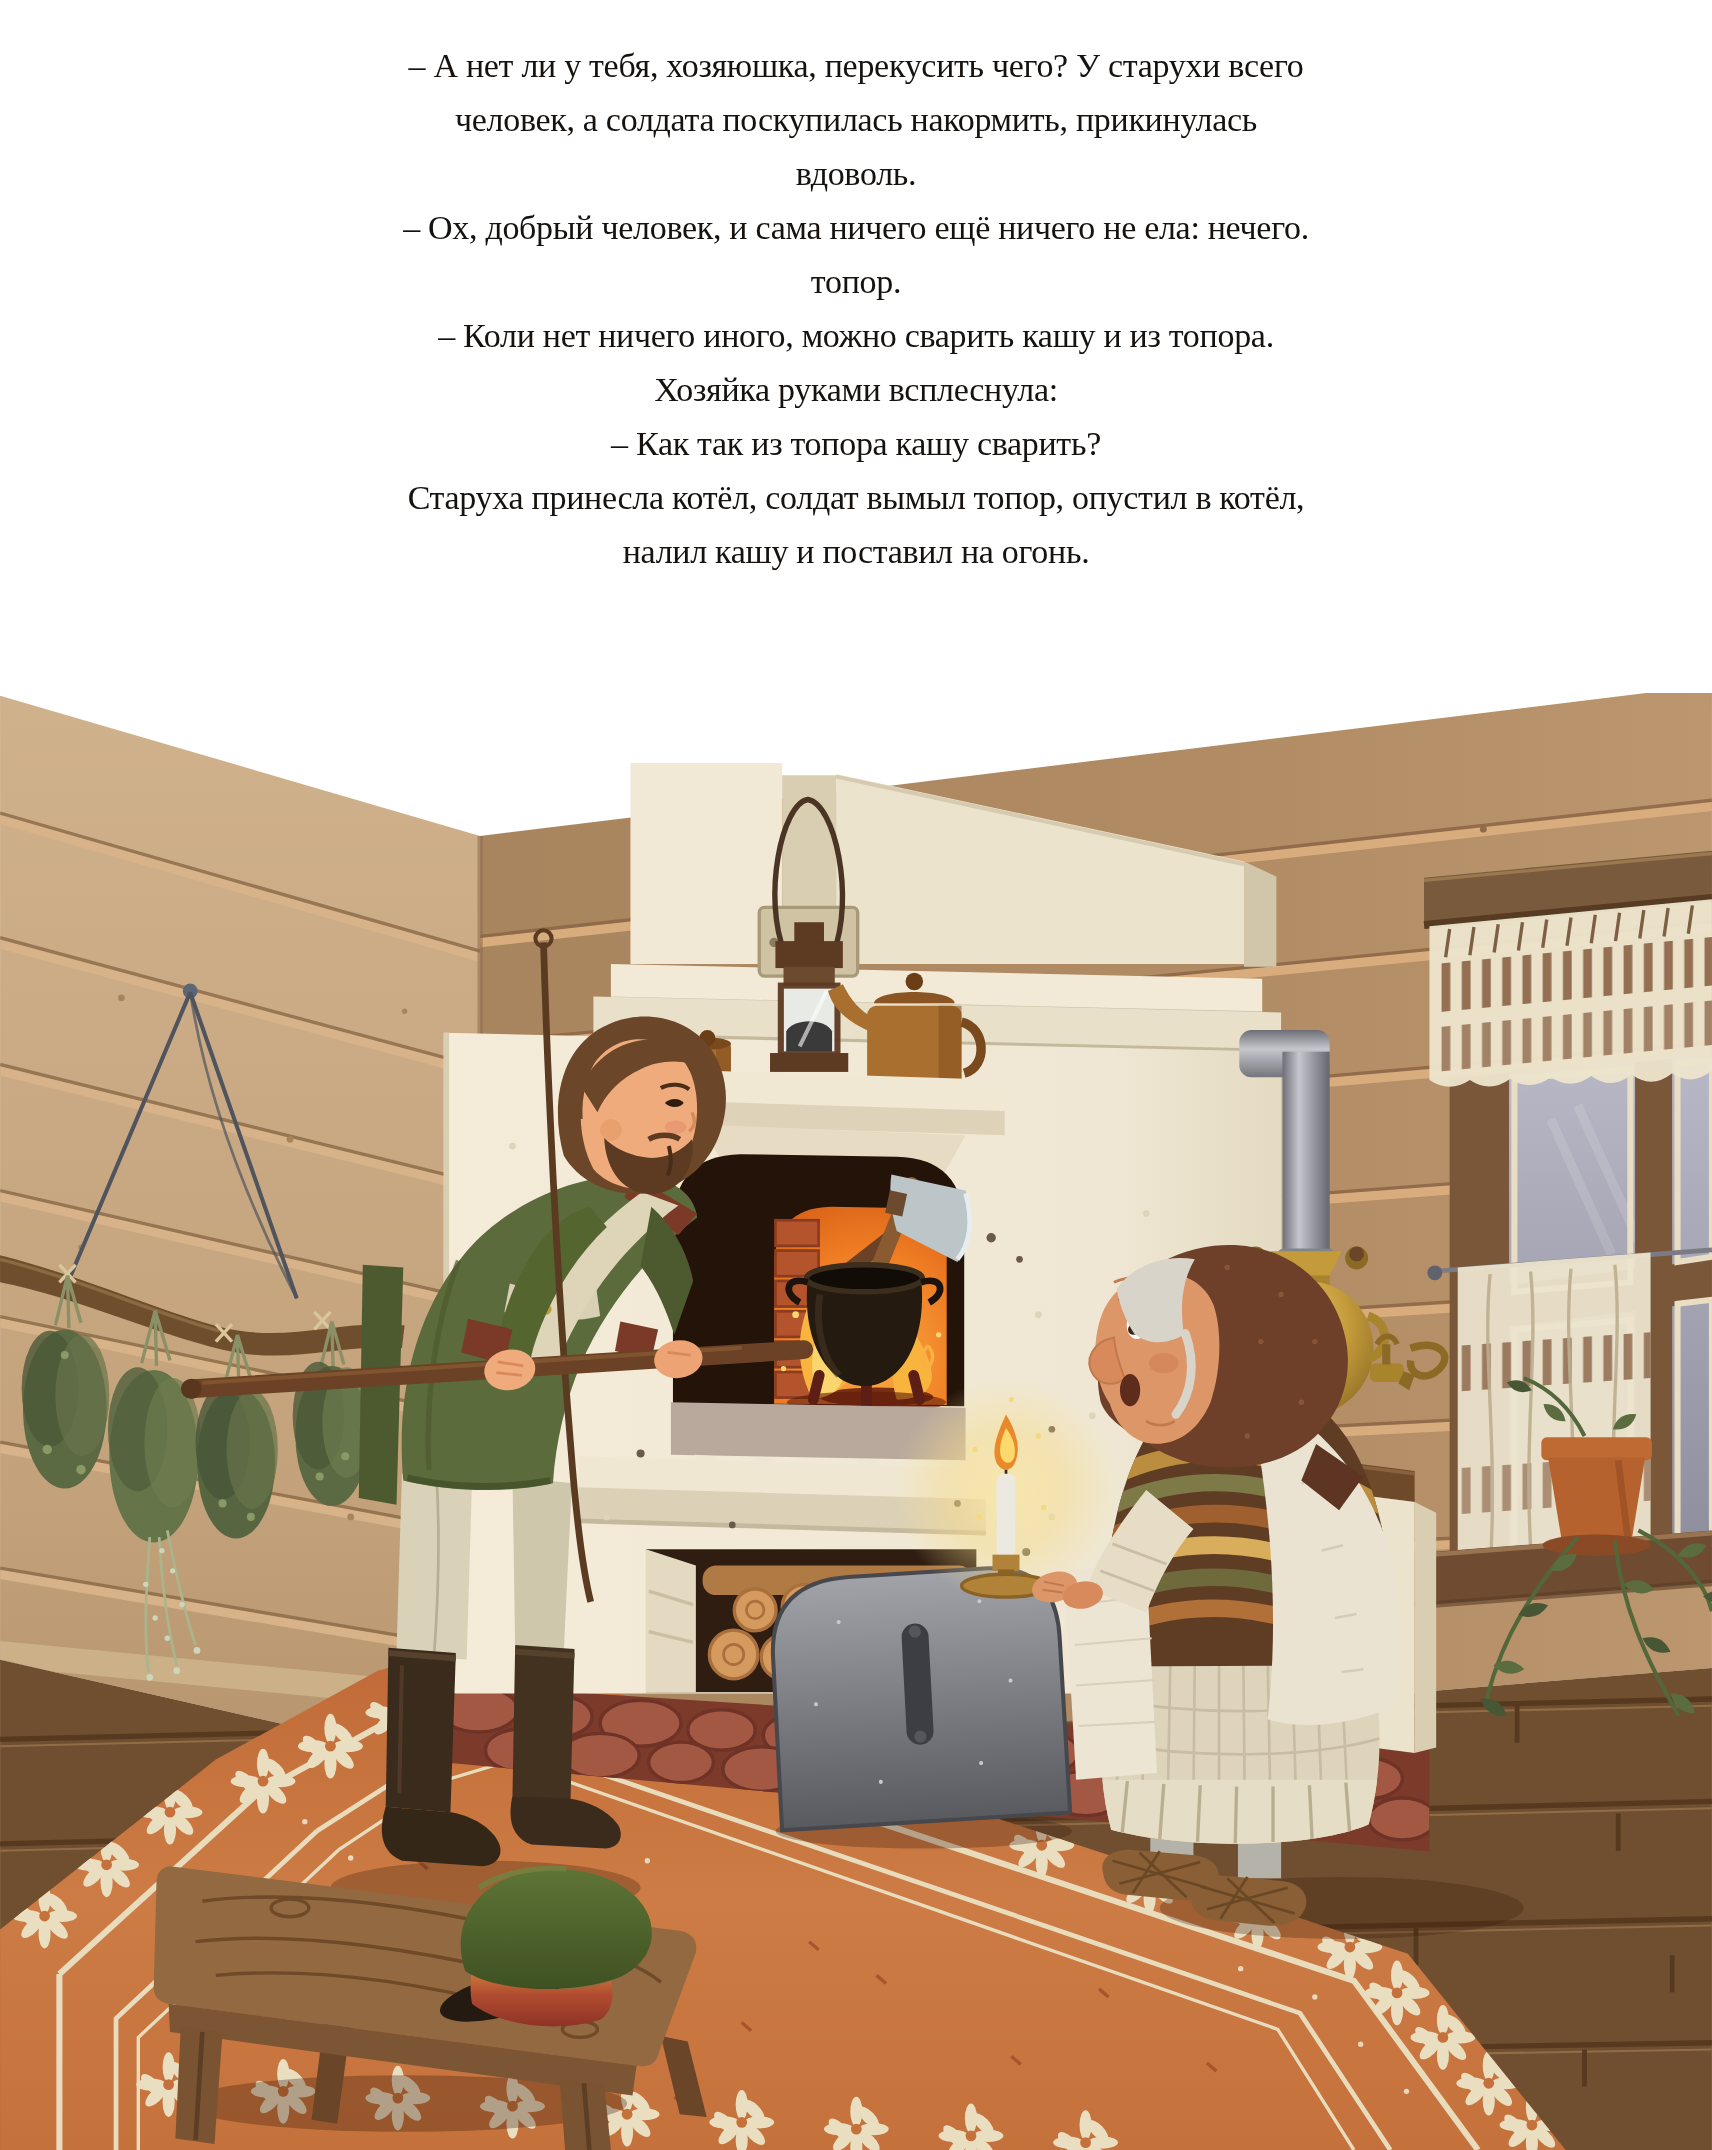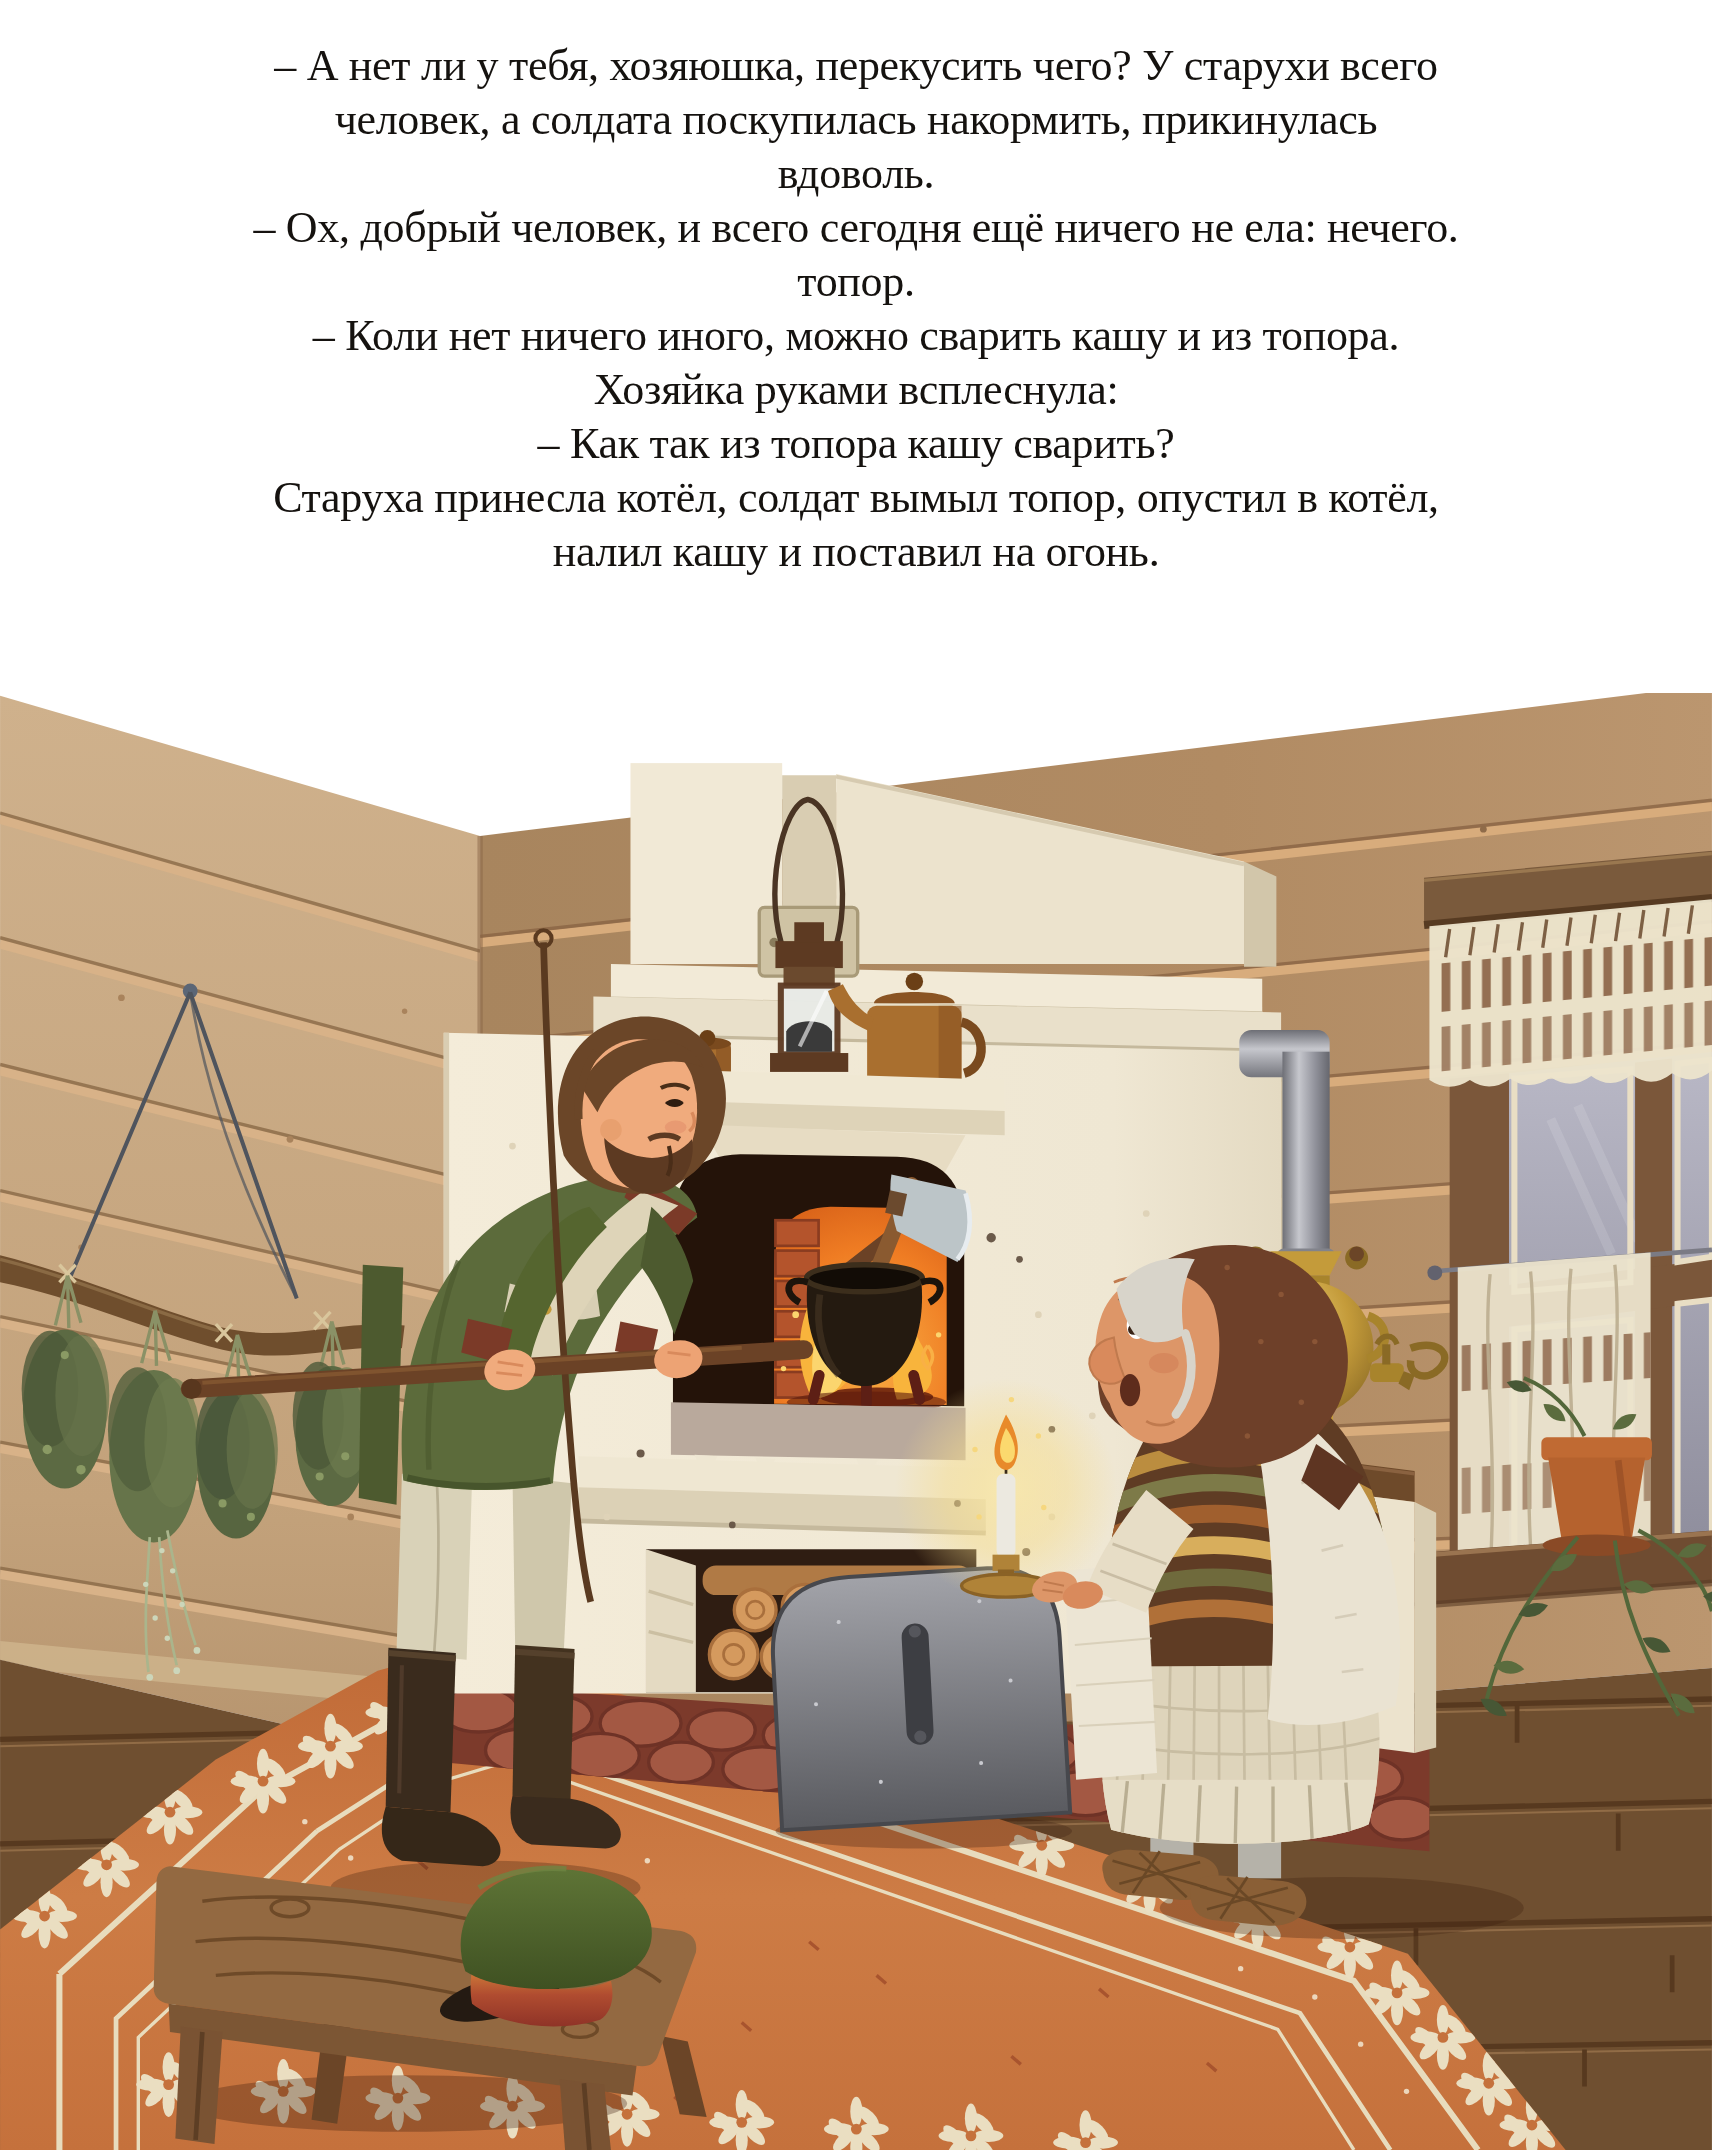--- a/index.html
+++ b/index.html
@@ -1,32 +1,32 @@
 <!DOCTYPE html>
 <html style="font-size:10.8px"><head>
 <meta charset="utf-8">
 <style>
   html,body{margin:0;padding:0;background:#ffffff;}
   .page{position:relative;width:1712px;height:2151px;background:#ffffff;overflow:hidden;
         font-family:"Liberation Serif",serif;}
   .story{position:absolute;top:39px;left:40px;right:40px;text-align:center;
-         font-size:44px;line-height:54px;color:#15120f;letter-spacing:-0.3px;}
+         font-size:34px;line-height:54px;color:#15120f;letter-spacing:-0.3px;}
   .story .line{white-space:nowrap;}
   .scene{position:absolute;left:0;top:693px;width:1712px;height:1457px;}
   svg{display:block;}
 </style>
 </head>
 <body>
 
 <div class="page">
   <div class="story">
     <div class="line">– А нет ли у тебя, хозяюшка, перекусить чего? У старухи всего</div>
     <div class="line">человек, а солдата поскупилась накормить, прикинулась</div>
     <div class="line">вдоволь.</div>
-    <div class="line">– Ох, добрый человек, и всего сегодня ещё ничего не ела: нечего.</div>
+    <div class="line">– Ох, добрый человек, и сама ничего ещё ничего не ела: нечего.</div>
     <div class="line">топор.</div>
     <div class="line">– Коли нет ничего иного, можно сварить кашу и из топора.</div>
     <div class="line">Хозяйка руками всплеснула:</div>
     <div class="line">– Как так из топора кашу сварить?</div>
     <div class="line">Старуха принесла котёл, солдат вымыл топор, опустил в котёл,</div>
     <div class="line">налил кашу и поставил на огонь.</div>
   </div>
 
   <div class="scene">
   <svg width="1712" height="1457" viewBox="0 1028 2539 2161" xmlns="http://www.w3.org/2000/svg">

